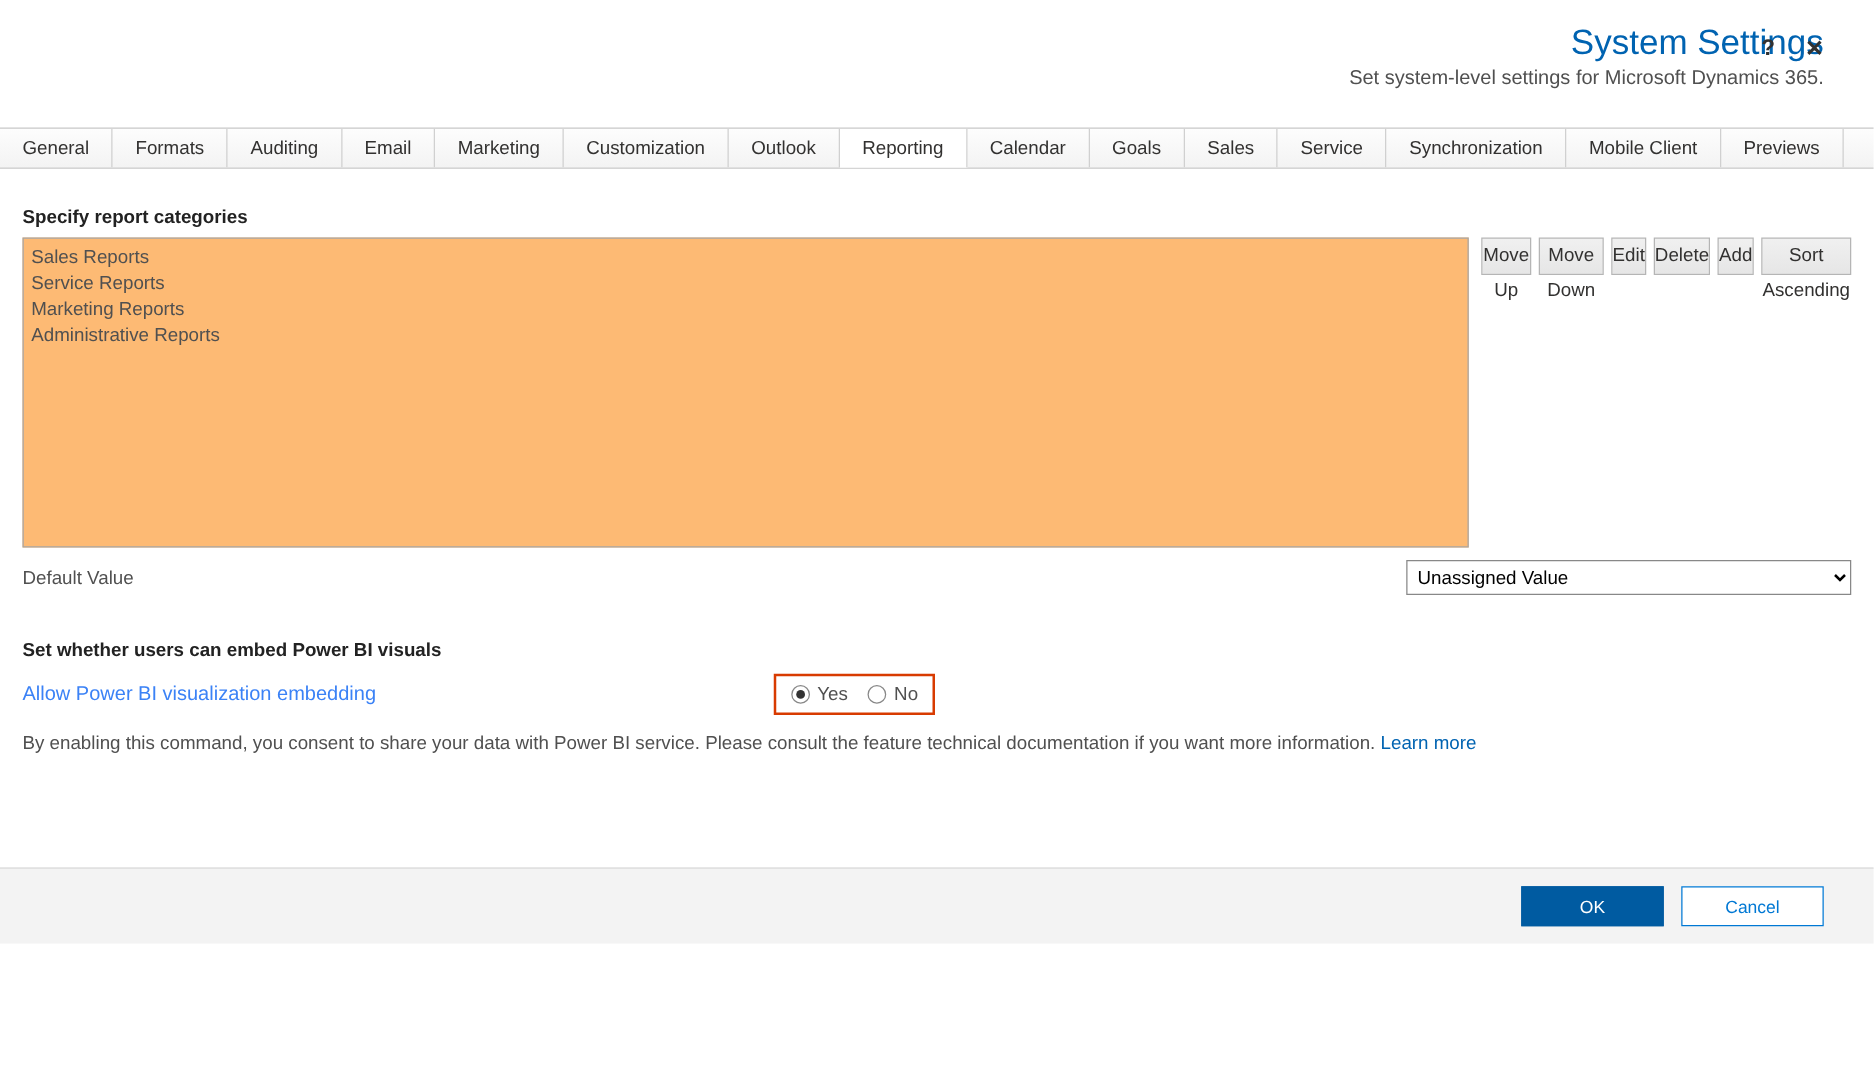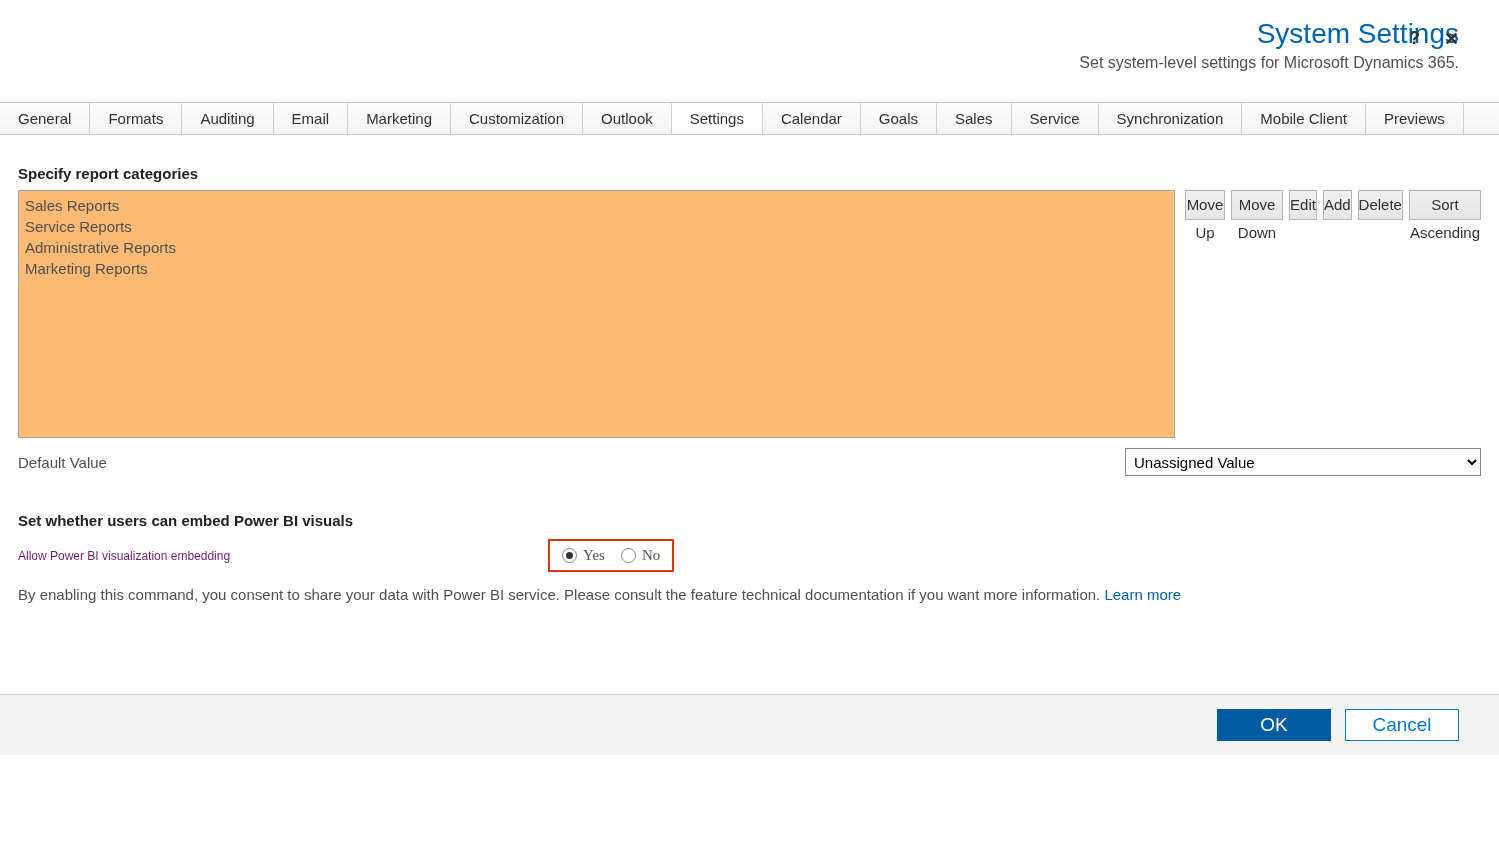--- a/index.html
+++ b/index.html
@@ -126,31 +126,30 @@
   }
   .section2 {
     margin-top: 36px;
   }
   .embed-row {
     display: flex;
     align-items: center;
     margin-top: 10px;
   }
   .embed-label {
-    font-size: 12px;
-    color: #701a75;
+    font-size: 16px;
+    color: #3b82f6;
   }
   .radio-group {
     border: 2px solid #d83b01;
     padding: 6px 12px;
     display: inline-flex;
     align-items: center;
     gap: 16px;
     margin-left: 318px;
-    font-family: Liberation Serif, serif;
   }
   .radio-wrap { display:inline-flex; align-items:center; gap:6px; font-size:15px; color:#505050; }
   .radio-circle {
     width: 15px; height: 15px; border-radius: 50%;
     border: 1px solid #888;
     display:inline-flex; align-items:center; justify-content:center;
     background:#fff;
   }
   .radio-circle.checked::after {
     content:""; width:7px; height:7px; border-radius:50%; background:#333;
@@ -168,21 +167,21 @@
   .footer {
     background: #f3f3f3;
     padding: 14px 40px;
     display: flex;
     justify-content: flex-end;
     gap: 14px;
   }
   .footer-btn {
     width: 114px;
     height: 32px;
-    font-size: 19px;
+    font-size: 14px;
     text-align: center;
     line-height: 30px;
     cursor: pointer;
   }
   .footer-btn.primary {
     background: #005ba1;
     border: 1px solid #005ba1;
     color: #fff;
   }
   .footer-btn.secondary {
@@ -204,48 +203,48 @@
 </div>
 
 <div class="tabs" id="tabs">
     <div class="tab">General</div>
     <div class="tab">Formats</div>
     <div class="tab">Auditing</div>
     <div class="tab">Email</div>
     <div class="tab">Marketing</div>
     <div class="tab">Customization</div>
     <div class="tab">Outlook</div>
-    <div class="tab active">Settings</div>
+    <div class="tab active">Reporting</div>
     <div class="tab">Calendar</div>
     <div class="tab">Goals</div>
     <div class="tab">Sales</div>
     <div class="tab">Service</div>
     <div class="tab">Synchronization</div>
     <div class="tab">Mobile Client</div>
     <div class="tab">Previews</div>
   </div>
 
 <div class="content">
 
   <div>
     <p class="section-heading">Specify report categories</p>
 
     <div class="categories-block">
       <div class="listbox" id="catlist">
           <div class="list-item">Sales Reports</div>
           <div class="list-item">Service Reports</div>
+          <div class="list-item">Marketing Reports</div>
           <div class="list-item">Administrative Reports</div>
-          <div class="list-item">Marketing Reports</div>
         </div>
       <div class="cat-buttons">
         <div class="btn">Move Up</div>
         <div class="btn">Move Down</div>
         <div class="btn">Edit</div>
+        <div class="btn">Delete</div>
         <div class="btn">Add</div>
-        <div class="btn">Delete</div>
         <div class="btn">Sort Ascending</div>
       </div>
     </div>
 
     <div class="default-row">
       <span class="default-label">Default Value</span>
       <select class="default-select">
         <option>Unassigned Value</option>
       </select>
     </div>

